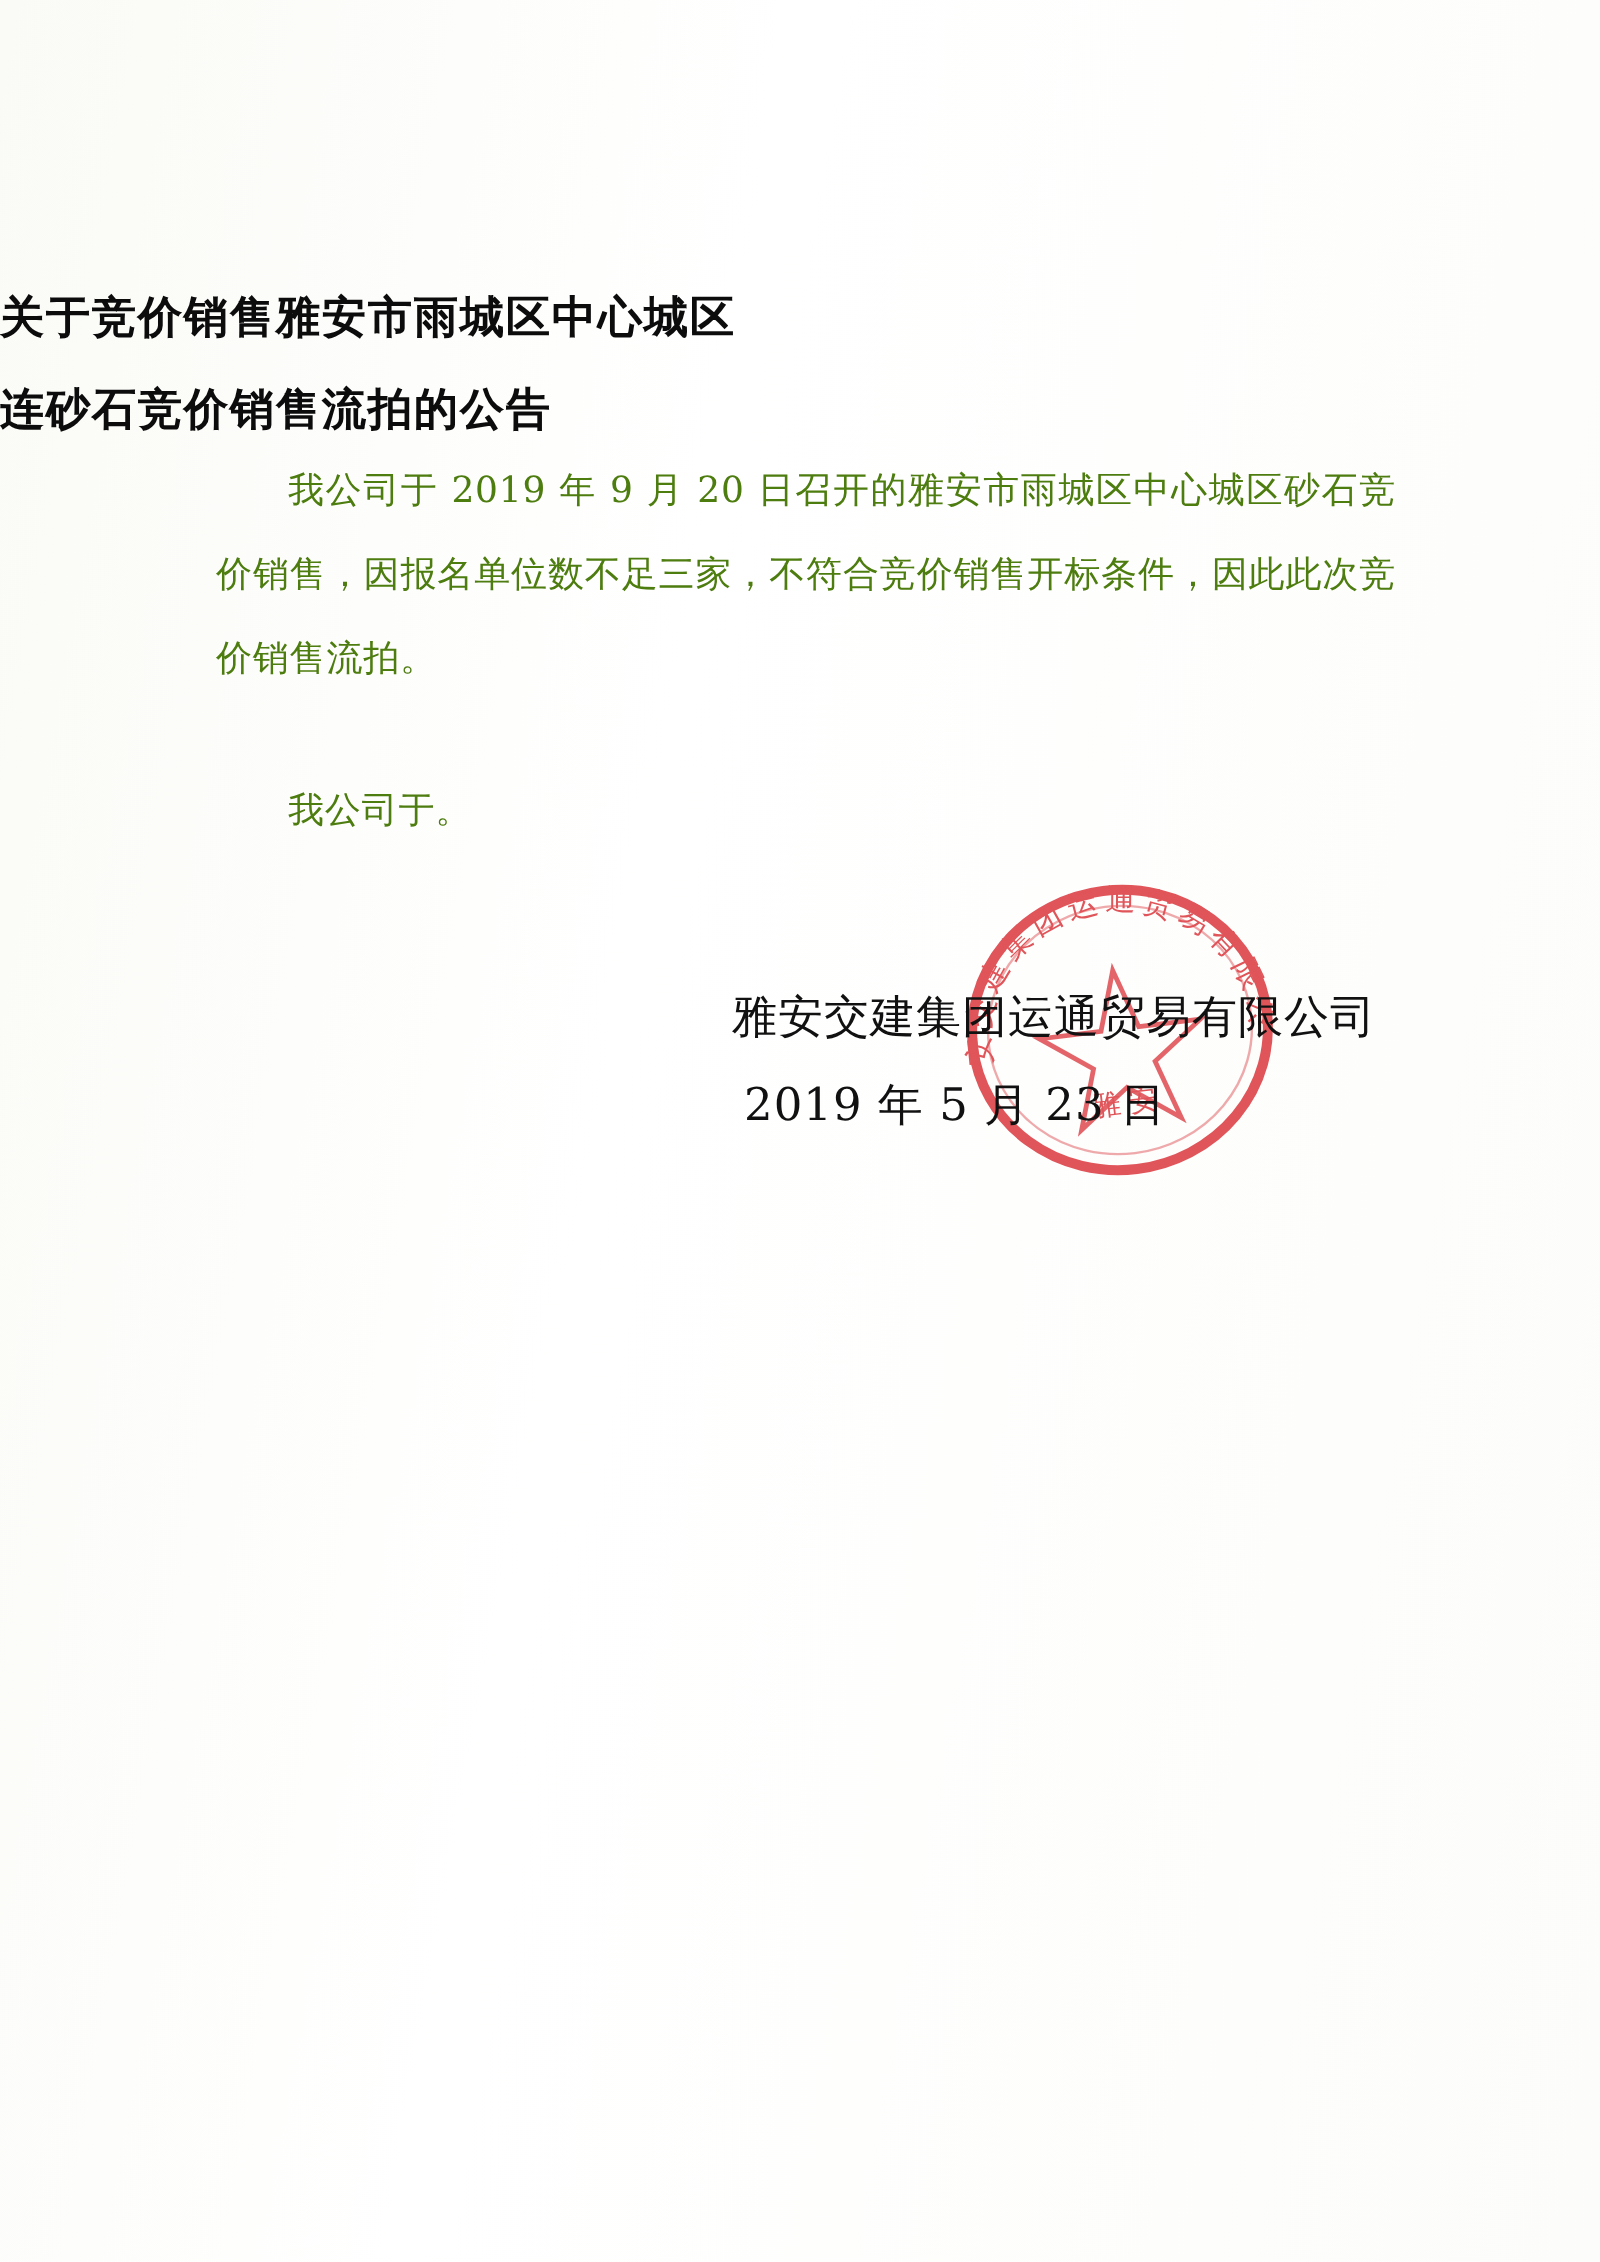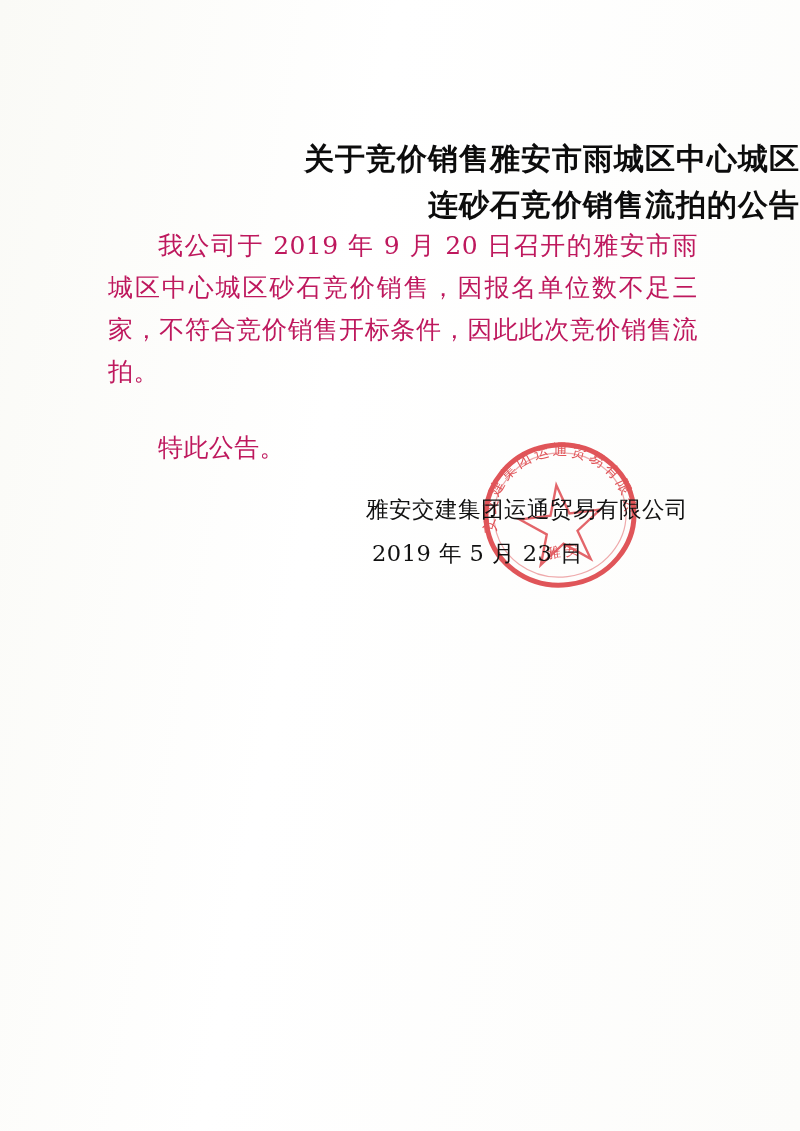--- a/index.html
+++ b/index.html
@@ -30,44 +30,44 @@
     background:
       linear-gradient(100deg, rgba(250,250,246,1) 0%, rgba(255,255,255,1) 40%, rgba(252,252,250,1) 100%);
     pointer-events: none;
   }
 
   .doc-title {
     position: absolute;
     left: 0;
     right: 0;
     top: 96px;
-    text-align: right;
+    text-align: left;
     font-family: "DejaVu Serif", "Liberation Serif", serif;
     font-weight: bold;
-    font-size: 30px;
+    font-size: 22px;
     line-height: 46px;
     letter-spacing: 1px;
     color: #0c0c0c;
     margin-top: 40px;
   }
   .doc-title .line {
     display: block;
     white-space: nowrap;
   }
 
   .body-block {
     position: absolute;
     left: 108px;
     width: 590px;
     top: 225px;
-    font-size: 25px;
+    font-size: 18px;
     line-height: 42px;
     letter-spacing: 0.4px;
     text-align: justify;
-    color: #be185d;
+    color: #4d7c0f;
   }
   .body-block p {
     margin: 0;
   }
   .para-indent {
     text-indent: 2em;
   }
   .para-gap {
     margin-top: 34px !important;
   }
@@ -114,21 +114,21 @@
 <div class="page">
   <div class="paper-tint"></div>
 
   <h1 class="doc-title">
     <span class="line">关于竞价销售雅安市雨城区中心城区</span>
     <span class="line">连砂石竞价销售流拍的公告</span>
   </h1>
 
   <div class="body-block">
     <p class="para-indent">我公司于 2019 年 9 月 20 日召开的雅安市雨城区中心城区砂石竞价销售，因报名单位数不足三家，不符合竞价销售开标条件，因此此次竞价销售流拍。</p>
-    <p class="para-indent para-gap">特此公告。</p>
+    <p class="para-indent para-gap">我公司于。</p>
   </div>
 
   <div class="seal">
     <svg viewBox="0 0 180 176" xmlns="http://www.w3.org/2000/svg">
       <defs>
         <path id="sealArcTop" d="M 24,92 A 66,62 0 0 1 156,92"></path>
         <path id="sealArcBottom" d="M 32,92 A 58,54 0 0 0 148,92"></path>
       </defs>
       <g transform="rotate(-7 90 90)">
         <ellipse cx="90" cy="90" rx="74" ry="70" fill="none" stroke="#d8262c" stroke-width="5"></ellipse>

